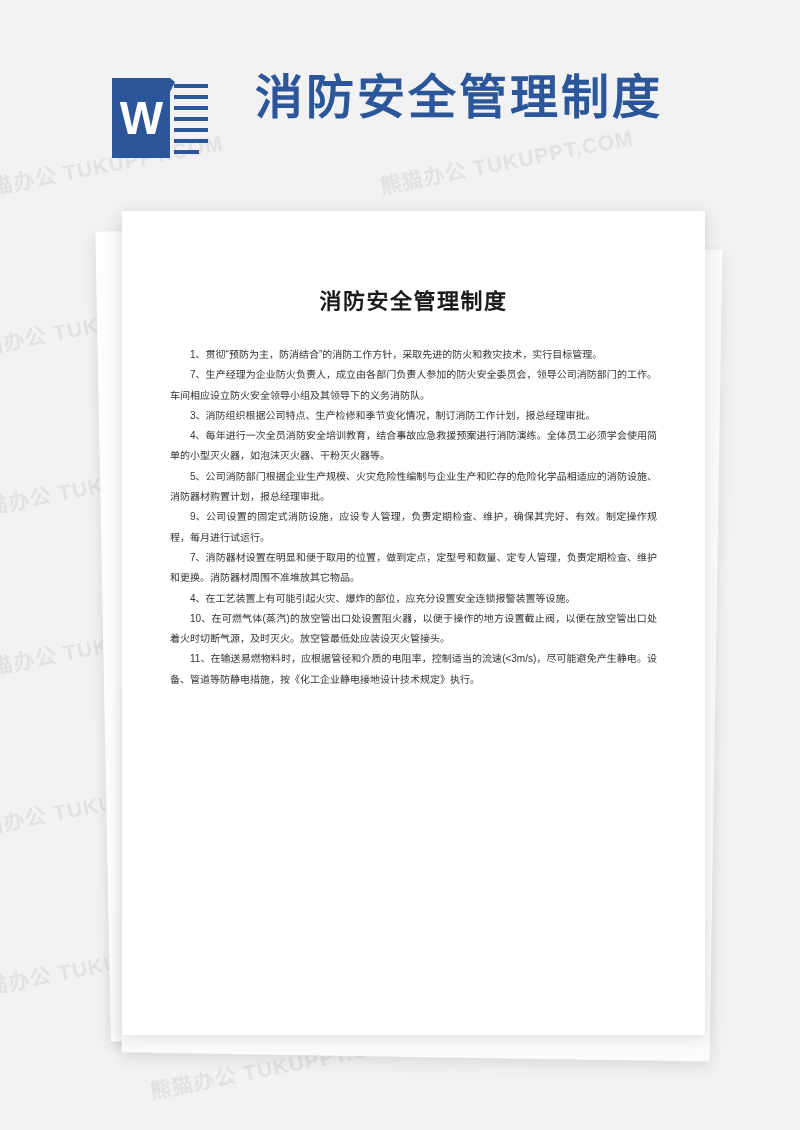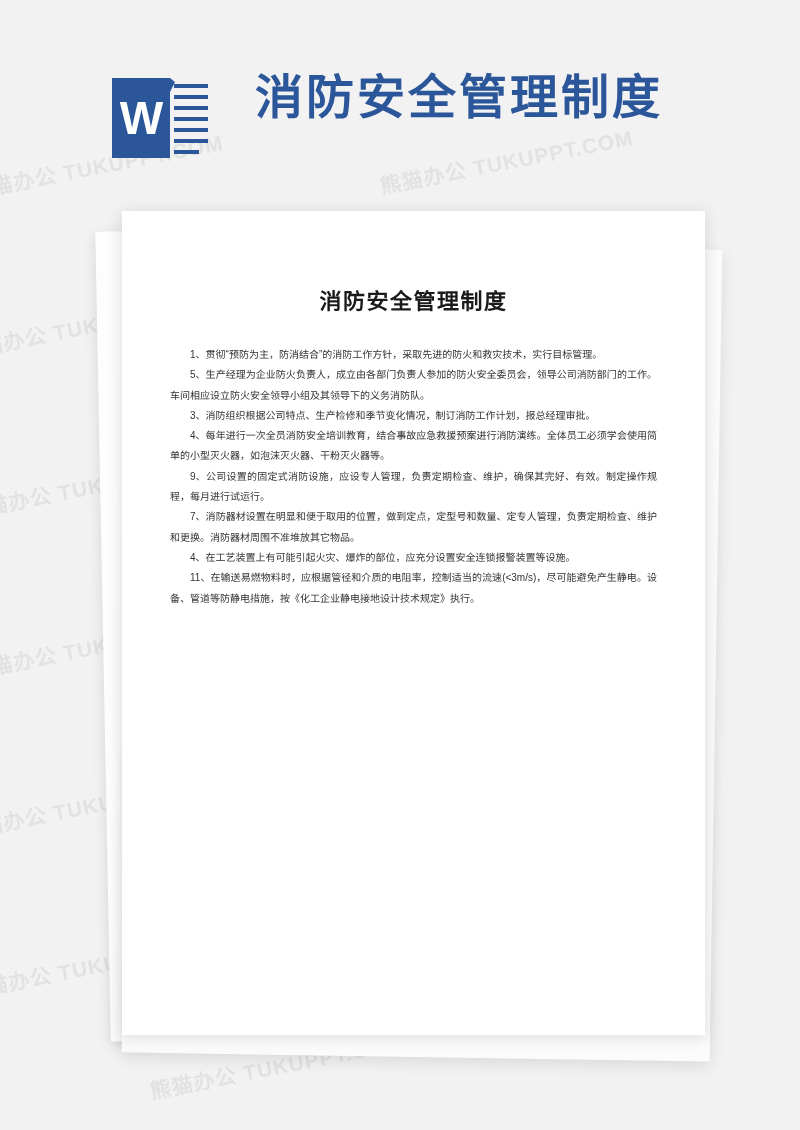--- a/index.html
+++ b/index.html
@@ -208,22 +208,24 @@
 </div>
 
 <div class="stack">
   <div class="sheet-back-a"></div>
   <div class="sheet-back-b"></div>
 
   <div class="sheet-main">
     <div class="doc-title">消防安全管理制度</div>
     <div class="doc-body">
       <p class="para">1、贯彻“预防为主，防消结合”的消防工作方针，采取先进的防火和救灾技术，实行目标管理。</p>
-      <p class="para">5、生产经理为企业防火负责人，成立由各部门负责人参加的防火安全委员会，领导公司消防部门的工作。车间相应设立防火安全领导小组及其领导下的义务消防队。</p>
+      <p class="para">7、生产经理为企业防火负责人，成立由各部门负责人参加的防火安全委员会，领导公司消防部门的工作。车间相应设立防火安全领导小组及其领导下的义务消防队。</p>
       <p class="para">3、消防组织根据公司特点、生产检修和季节变化情况，制订消防工作计划，报总经理审批。</p>
       <p class="para">4、每年进行一次全员消防安全培训教育，结合事故应急救援预案进行消防演练。全体员工必须学会使用简单的小型灭火器，如泡沫灭火器、干粉灭火器等。</p>
+      <p class="para">5、公司消防部门根据企业生产规模、火灾危险性编制与企业生产和贮存的危险化学品相适应的消防设施、消防器材购置计划，报总经理审批。</p>
       <p class="para">9、公司设置的固定式消防设施，应设专人管理，负责定期检查、维护，确保其完好、有效。制定操作规程，每月进行试运行。</p>
       <p class="para">7、消防器材设置在明显和便于取用的位置，做到定点，定型号和数量、定专人管理，负责定期检查、维护和更换。消防器材周围不准堆放其它物品。</p>
       <p class="para">4、在工艺装置上有可能引起火灾、爆炸的部位，应充分设置安全连锁报警装置等设施。</p>
+      <p class="para">10、在可燃气体(蒸汽)的放空管出口处设置阻火器，以便于操作的地方设置截止阀，以便在放空管出口处着火时切断气源，及时灭火。放空管最低处应装设灭火管接头。</p>
       <p class="para">11、在输送易燃物料时，应根据管径和介质的电阻率，控制适当的流速(&lt;3m/s)，尽可能避免产生静电。设备、管道等防静电措施，按《化工企业静电接地设计技术规定》执行。</p>
     </div>
   </div>
 </div>
 
 </body></html>

